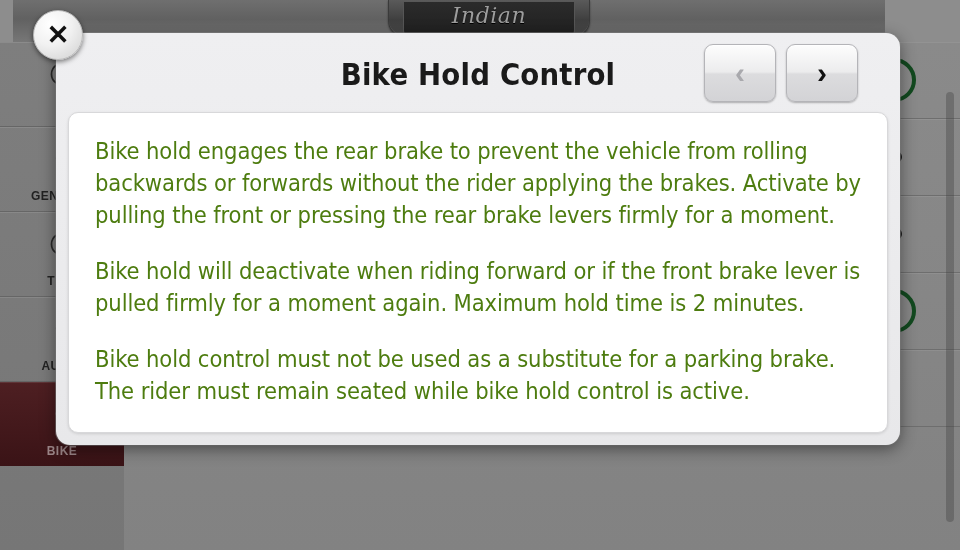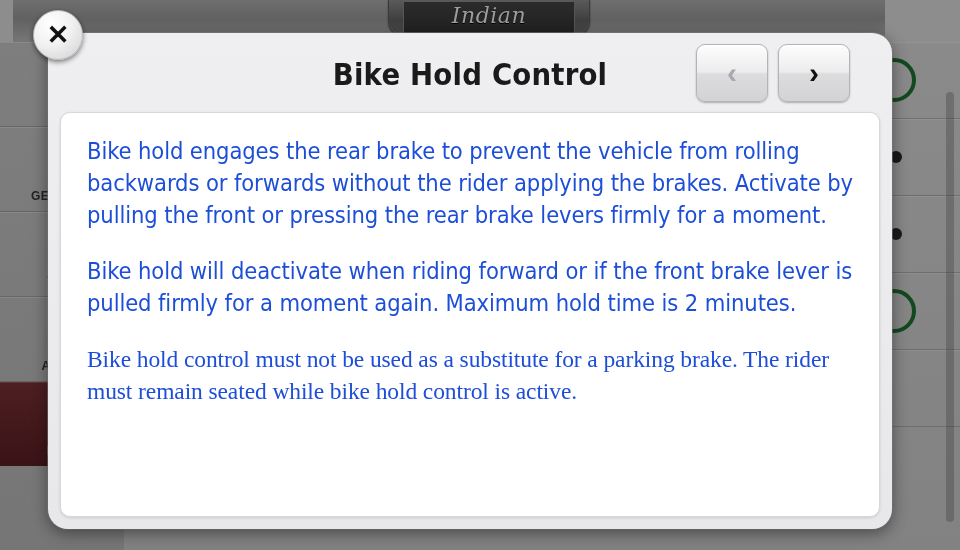--- a/index.html
+++ b/index.html
@@ -134,24 +134,24 @@
     position: absolute;
     right: 6px; top: 50px;
     width: 8px; height: 430px;
     border-radius: 4px;
     background: rgba(60,60,60,.35);
   }
 
   
   .modal {
     position: absolute;
-    left: 48px; top: 33px;
-    width: 844px; height: 496px;
+    left: 56px; top: 33px;
+    width: 844px; height: 412px;
     background: linear-gradient(180deg, #efeff1 0%, #e8e8ea 100%);
-    border-radius: 20px;
+    border-radius: 14px;
     box-shadow: 0 4px 16px rgba(0,0,0,.45), 0 0 0 1px rgba(150,150,150,.55);
   }
 
   .modal-title {
     position: absolute;
     left: 0; right: 0; top: 24px;
     text-align: center;
     font-family: "DejaVu Sans", sans-serif;
     font-size: 30px;
     font-weight: bold;
@@ -196,25 +196,25 @@
     box-shadow: 0 1px 3px rgba(0,0,0,.12);
     padding: 22px 26px;
     box-sizing: border-box;
     overflow: hidden;
   }
   .content-panel p {
     margin: 0 0 24px 0;
     font-family: "DejaVu Sans Condensed", "Liberation Sans Narrow", "Liberation Sans", sans-serif;
     font-size: 23.5px;
     line-height: 32px;
-    color: #1d4ed8;
+    color: #4d7c0f;
     transform-origin: left top;
     letter-spacing: -.1px;
   }
-  .content-panel p:last-child { margin-bottom: 16px; font-family: Liberation Serif, serif; }
+  .content-panel p:last-child { margin-bottom: 16px; }
 
   
   .close-btn {
     position: absolute;
     left: 33px; top: 10px;
     width: 48px; height: 48px;
     border-radius: 50%;
     background: radial-gradient(circle at 35% 28%, #ffffff 0%, #f1f1f1 45%, #cfcfcf 100%);
     border: 1px solid #b9b9b9;
     box-shadow: 0 2px 5px rgba(0,0,0,.5);

